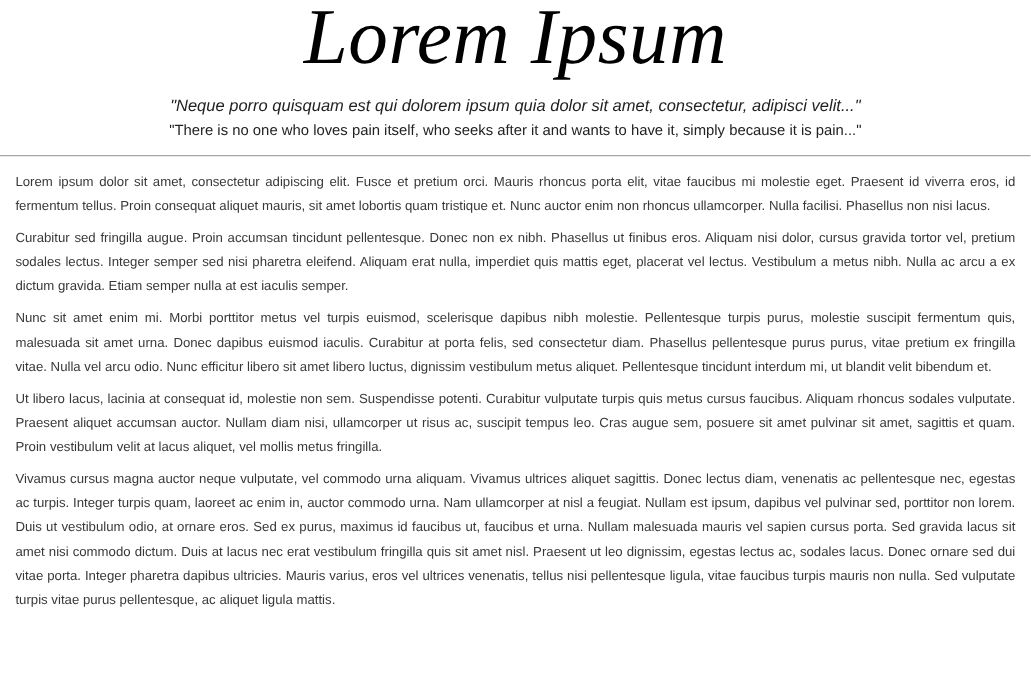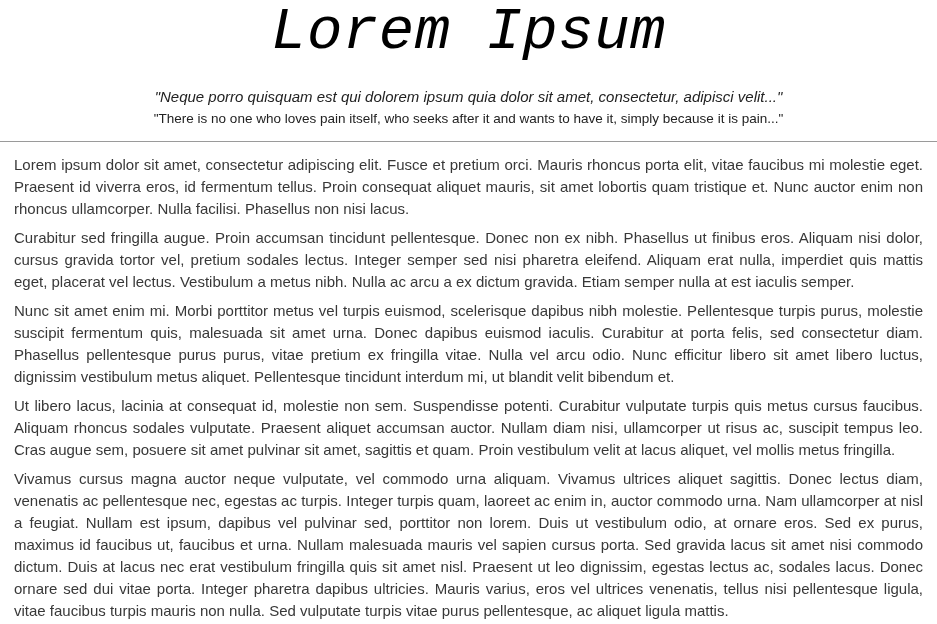--- a/index.html
+++ b/index.html
@@ -23,24 +23,24 @@
   }
   .page {
     width: 100%;
     height: 100%;
   }
   .header {
     text-align: center;
     padding-top: 3px;
   }
   .title {
-    font-family: Liberation Mono, monospace;
+    font-family: Liberation Serif, serif;
     font-style: italic;
     font-weight: normal;
-    font-size: 59px;
+    font-size: 72px;
     line-height: 60px;
     margin: 0;
     color: var(--title-text);
     letter-spacing: 0.5px;
   }
   .latin-quote {
     font-style: italic;
     font-size: 15px;
     line-height: 18px;
     color: var(--quote-text);
@@ -53,21 +53,21 @@
     margin: 5px 0 0 0;
   }
   .divider {
     border: none;
     border-top: 1px solid var(--divider);
     margin: 14px 0 0 0;
   }
   .content {
     padding: 12px 14px 0 14px;
     text-align: justify;
-    font-size: 15px;
+    font-size: 12px;
     line-height: 22px;
     color: var(--body-text);
   }
   .para {
     margin: 0 0 7px 0;
   }
 </style>
 </head>
 <body>
 

